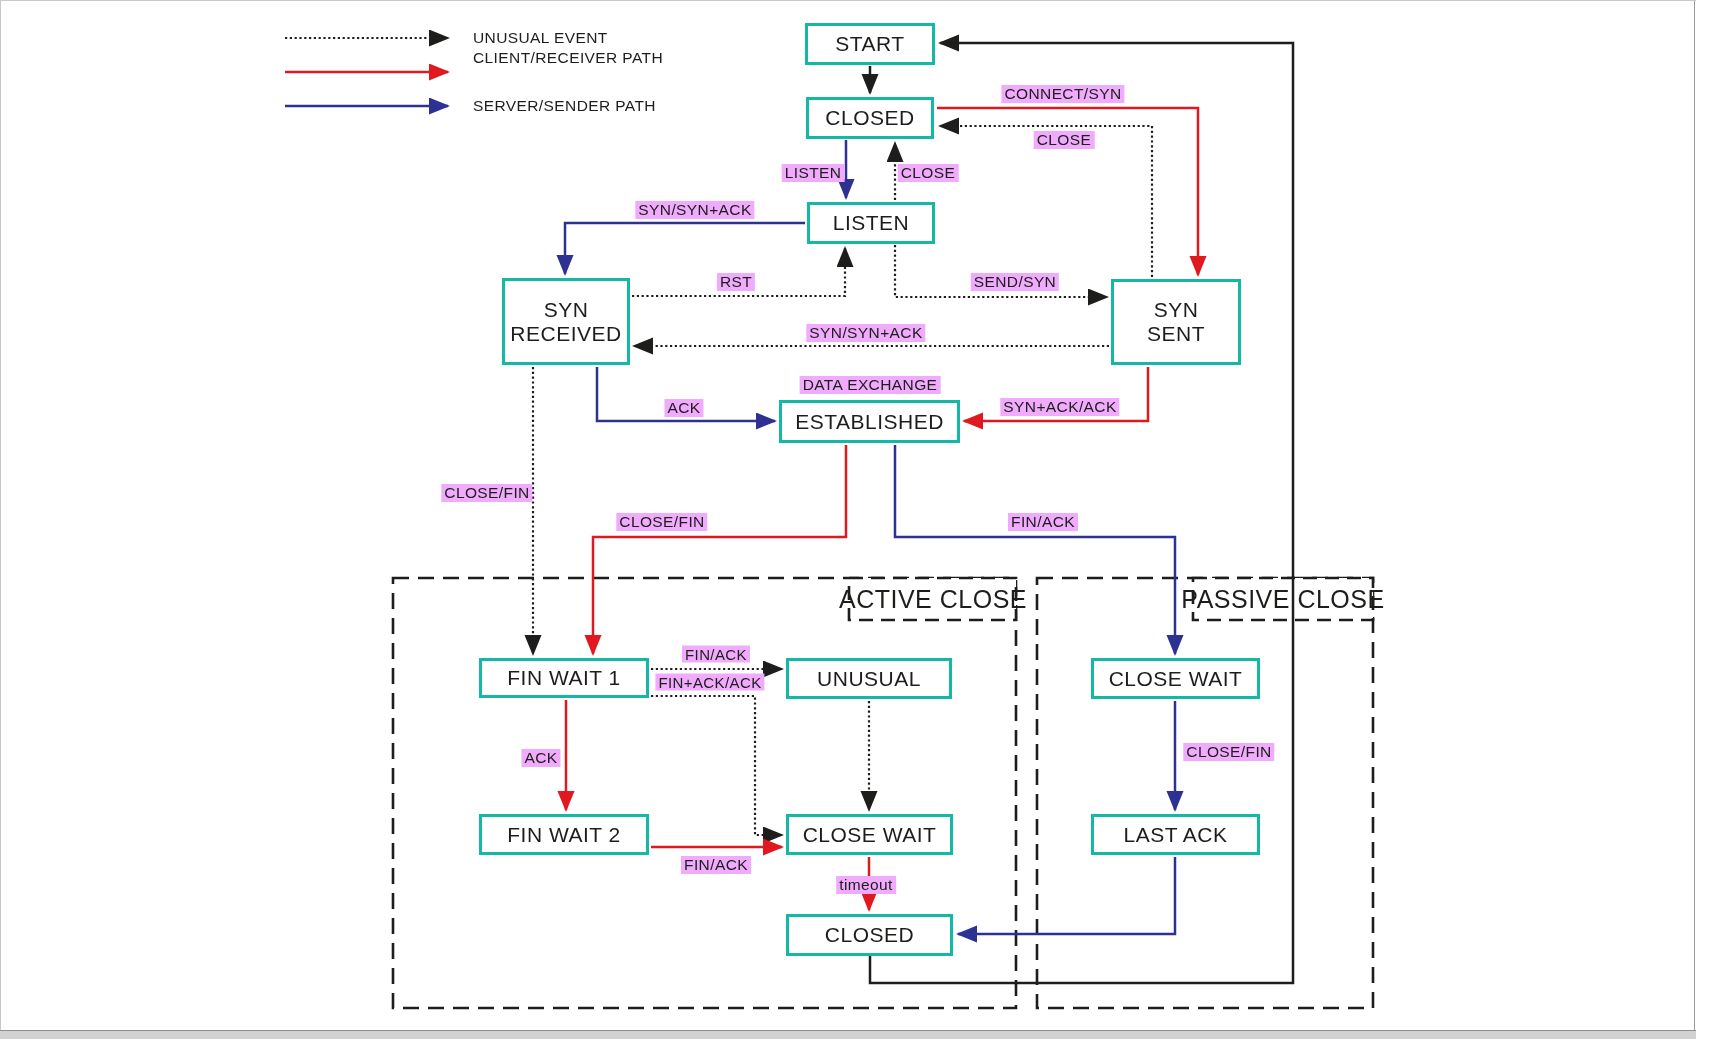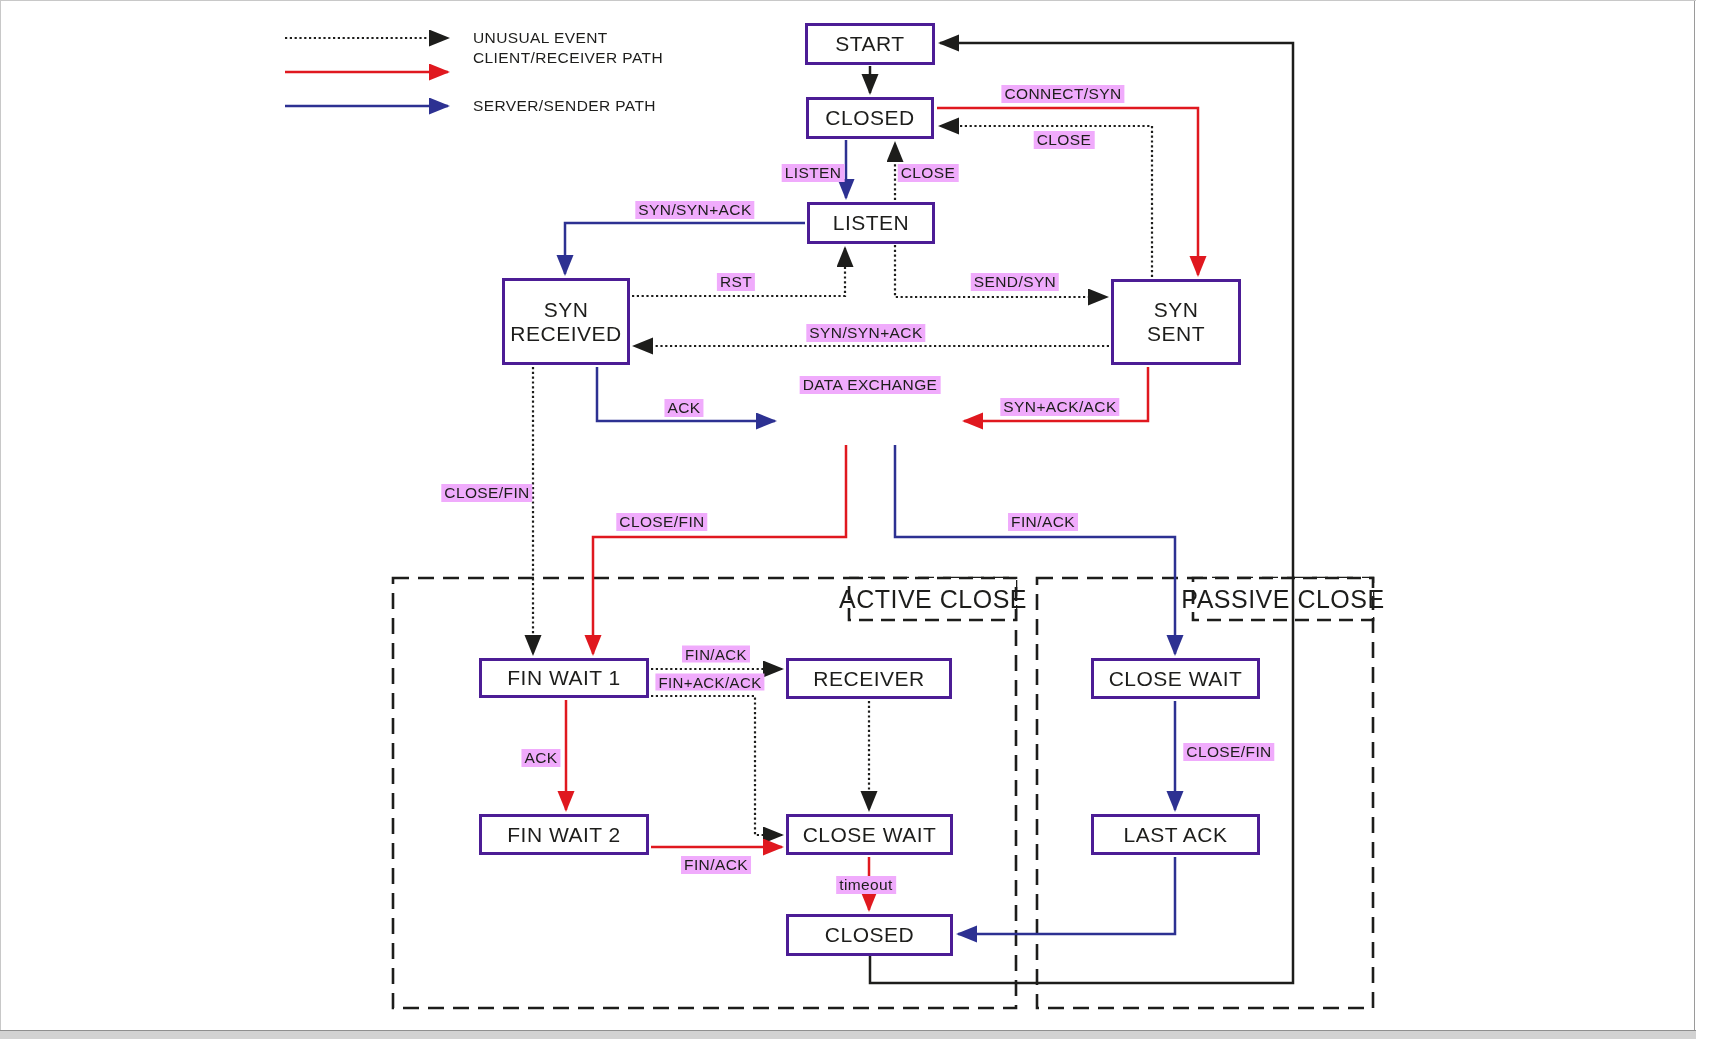--- a/index.html
+++ b/index.html
@@ -6,21 +6,21 @@
   .canvas{
     position:relative;width:1696px;height:1039px;background:#ffffff;
     font-family:"Liberation Sans", sans-serif;color:#1d1d1b;overflow:hidden;
     border-top:1px solid #c8c8c8;box-sizing:border-box;
   }
   .edge-frame-left{position:absolute;left:0;top:0;bottom:0;width:1px;background:#c8c8c8;}
   .edge-frame-right{position:absolute;right:1px;top:0;bottom:0;width:1px;background:#9a9a9a;}
   .bottom-strip{position:absolute;left:0;right:0;bottom:0;height:8px;background:#d2d2d2;border-top:1px solid #8f8f8f;}
   svg.wires{position:absolute;left:0;top:0;width:1731px;height:1039px;}
   .node{
-    position:absolute;box-sizing:border-box;border:3px solid #4c1d95;background:#ffffff;
+    position:absolute;box-sizing:border-box;border:3px solid #14b8a6;background:#ffffff;
     display:flex;align-items:center;justify-content:center;text-align:center;
     font-size:21px;letter-spacing:.5px;line-height:1.12;white-space:pre-line;
   }
   .elabel{
     position:absolute;transform:translate(-50%,-50%);font-size:15.5px;letter-spacing:.4px;
     background:#f0abfc;padding:0 3px;white-space:nowrap;
   }
   .elabel.small{font-size:15px;}
   .glabel{
     position:absolute;transform:translate(-50%,-50%);font-size:25px;letter-spacing:.5px;
@@ -91,22 +91,23 @@
   <span class="legend-label" style="left:473px;top:57px">CLIENT/RECEIVER PATH</span>
   <span class="legend-label" style="left:473px;top:105px">SERVER/SENDER PATH</span>
 
   <div class="node" style="left:805px;top:22px;width:130px;height:42px">START</div>
   <div class="node" style="left:806px;top:96px;width:128px;height:42px">CLOSED</div>
   <div class="node" style="left:807px;top:201px;width:128px;height:42px">LISTEN</div>
   <div class="node" style="left:502px;top:277px;width:128px;height:87px">SYN
 RECEIVED</div>
   <div class="node" style="left:1111px;top:278px;width:130px;height:86px">SYN
 SENT</div>
+  <div class="node" style="left:779px;top:399px;width:181px;height:43px">ESTABLISHED</div>
   <div class="node" style="left:479px;top:657px;width:170px;height:40px">FIN WAIT 1</div>
-  <div class="node" style="left:786px;top:657px;width:166px;height:41px">RECEIVER</div>
+  <div class="node" style="left:786px;top:657px;width:166px;height:41px">UNUSUAL</div>
   <div class="node" style="left:1091px;top:657px;width:169px;height:41px">CLOSE WAIT</div>
   <div class="node" style="left:479px;top:813px;width:170px;height:41px">FIN WAIT 2</div>
   <div class="node" style="left:786px;top:813px;width:167px;height:41px">CLOSE WAIT</div>
   <div class="node" style="left:1091px;top:813px;width:169px;height:41px">LAST ACK</div>
   <div class="node" style="left:786px;top:913px;width:167px;height:42px">CLOSED</div>
 
   <span class="glabel" style="left:933px;top:598px">ACTIVE CLOSE</span>
   <span class="glabel" style="left:1283px;top:598px">PASSIVE CLOSE</span>
 
   <span class="elabel" style="left:1063px;top:93px">CONNECT/SYN</span>

